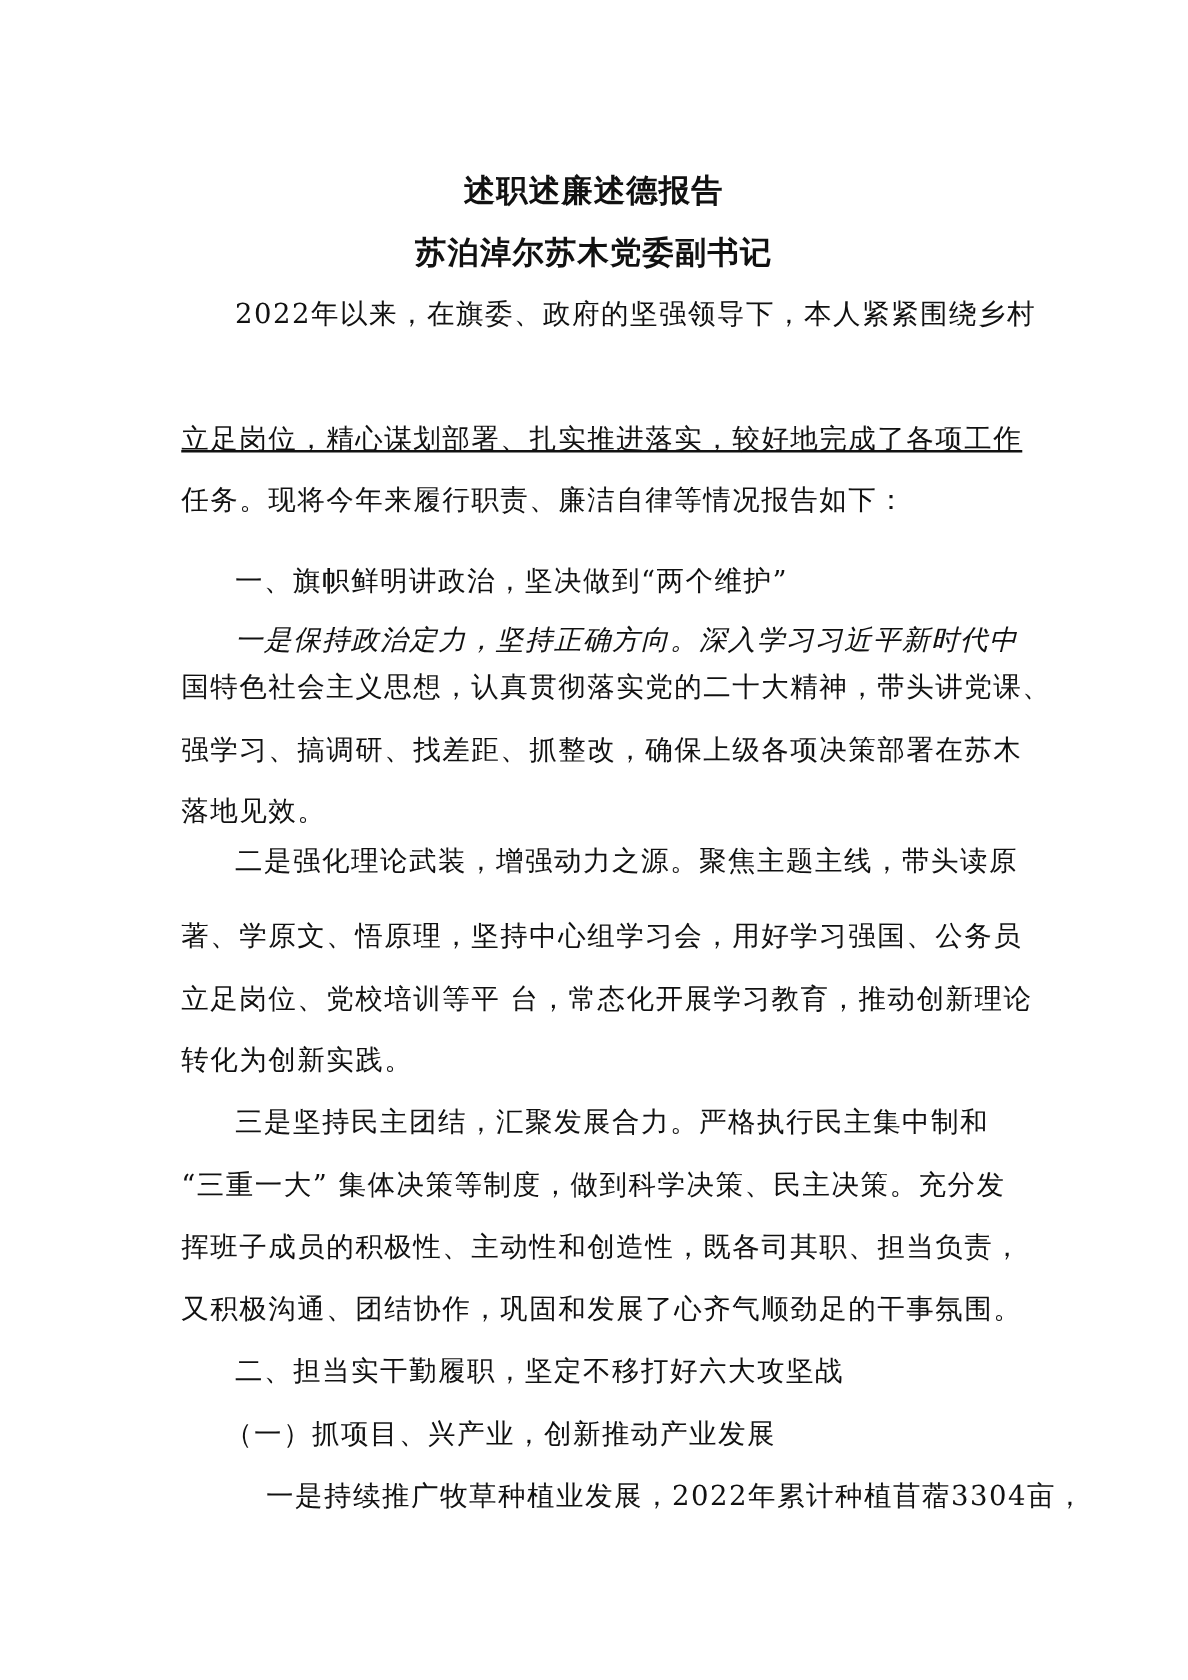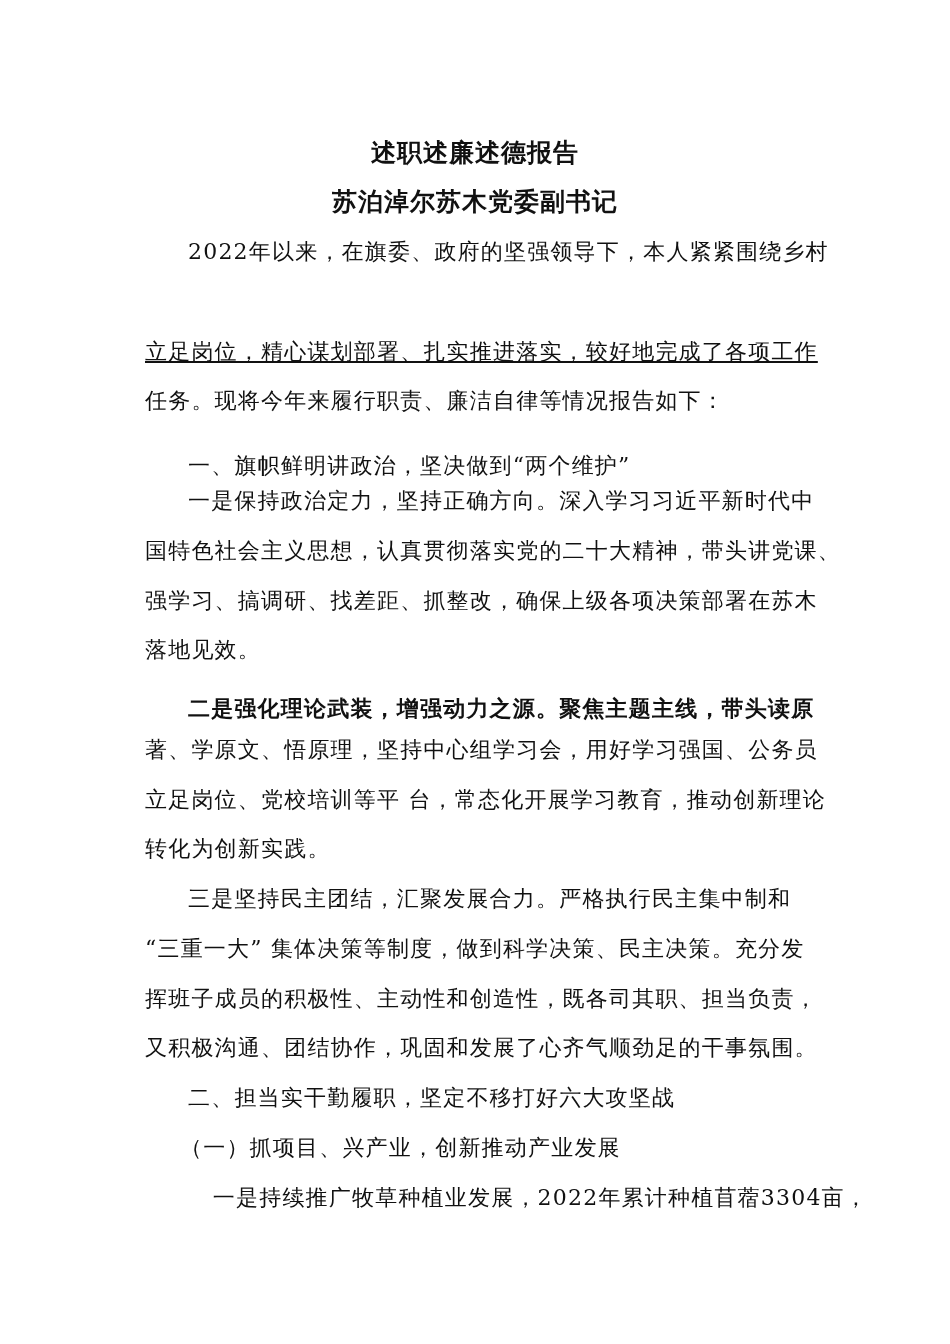--- a/index.html
+++ b/index.html
@@ -54,26 +54,26 @@
 <div class="page">
   <div class="title t1">述职述廉述德报告</div>
   <div class="title t2">苏泊淖尔苏木党委副书记</div>
 
   <div class="line indent" style="top:238px;">2022年以来，在旗委、政府的坚强领导下，本人紧紧围绕乡村</div>
   <div class="line" style="top:338px;text-decoration:underline;">立足岗位，精心谋划部署、扎实推进落实，较好地完成了各项工作</div>
   <div class="line" style="top:387px;">任务。现将今年来履行职责、廉洁自律等情况报告如下：</div>
 
   <div class="line indent" style="top:452px;">一、旗帜鲜明讲政治，坚决做到“两个维护”</div>
 
-  <div class="line indent" style="top:487px;">一是保持政治定力，坚持正确方向。深入学习习近平新时代中</div>
+  <div class="line indent" style="top:499px;font-style:italic;">一是保持政治定力，坚持正确方向。深入学习习近平新时代中</div>
   <div class="line" style="top:537px;">国特色社会主义思想，认真贯彻落实党的二十大精神，带头讲党课、</div>
   <div class="line" style="top:587px;">强学习、搞调研、找差距、抓整改，确保上级各项决策部署在苏木</div>
   <div class="line" style="top:636px;">落地见效。</div>
 
-  <div class="line indent" style="top:694px;font-weight:bold;">二是强化理论武装，增强动力之源。聚焦主题主线，带头读原</div>
+  <div class="line indent" style="top:676px;">二是强化理论武装，增强动力之源。聚焦主题主线，带头读原</div>
   <div class="line" style="top:736px;">著、学原文、悟原理，坚持中心组学习会，用好学习强国、公务员</div>
   <div class="line" style="top:786px;">立足岗位、党校培训等平 台，常态化开展学习教育，推动创新理论</div>
   <div class="line" style="top:835px;">转化为创新实践。</div>
 
   <div class="line indent" style="top:885px;">三是坚持民主团结，汇聚发展合力。严格执行民主集中制和</div>
   <div class="line" style="top:935px;">“三重一大” 集体决策等制度，做到科学决策、民主决策。充分发</div>
   <div class="line" style="top:985px;">挥班子成员的积极性、主动性和创造性，既各司其职、担当负责，</div>
   <div class="line" style="top:1034px;">又积极沟通、团结协作，巩固和发展了心齐气顺劲足的干事氛围。</div>
 
   <div class="line indent" style="top:1084px;">二、担当实干勤履职，坚定不移打好六大攻坚战</div>

